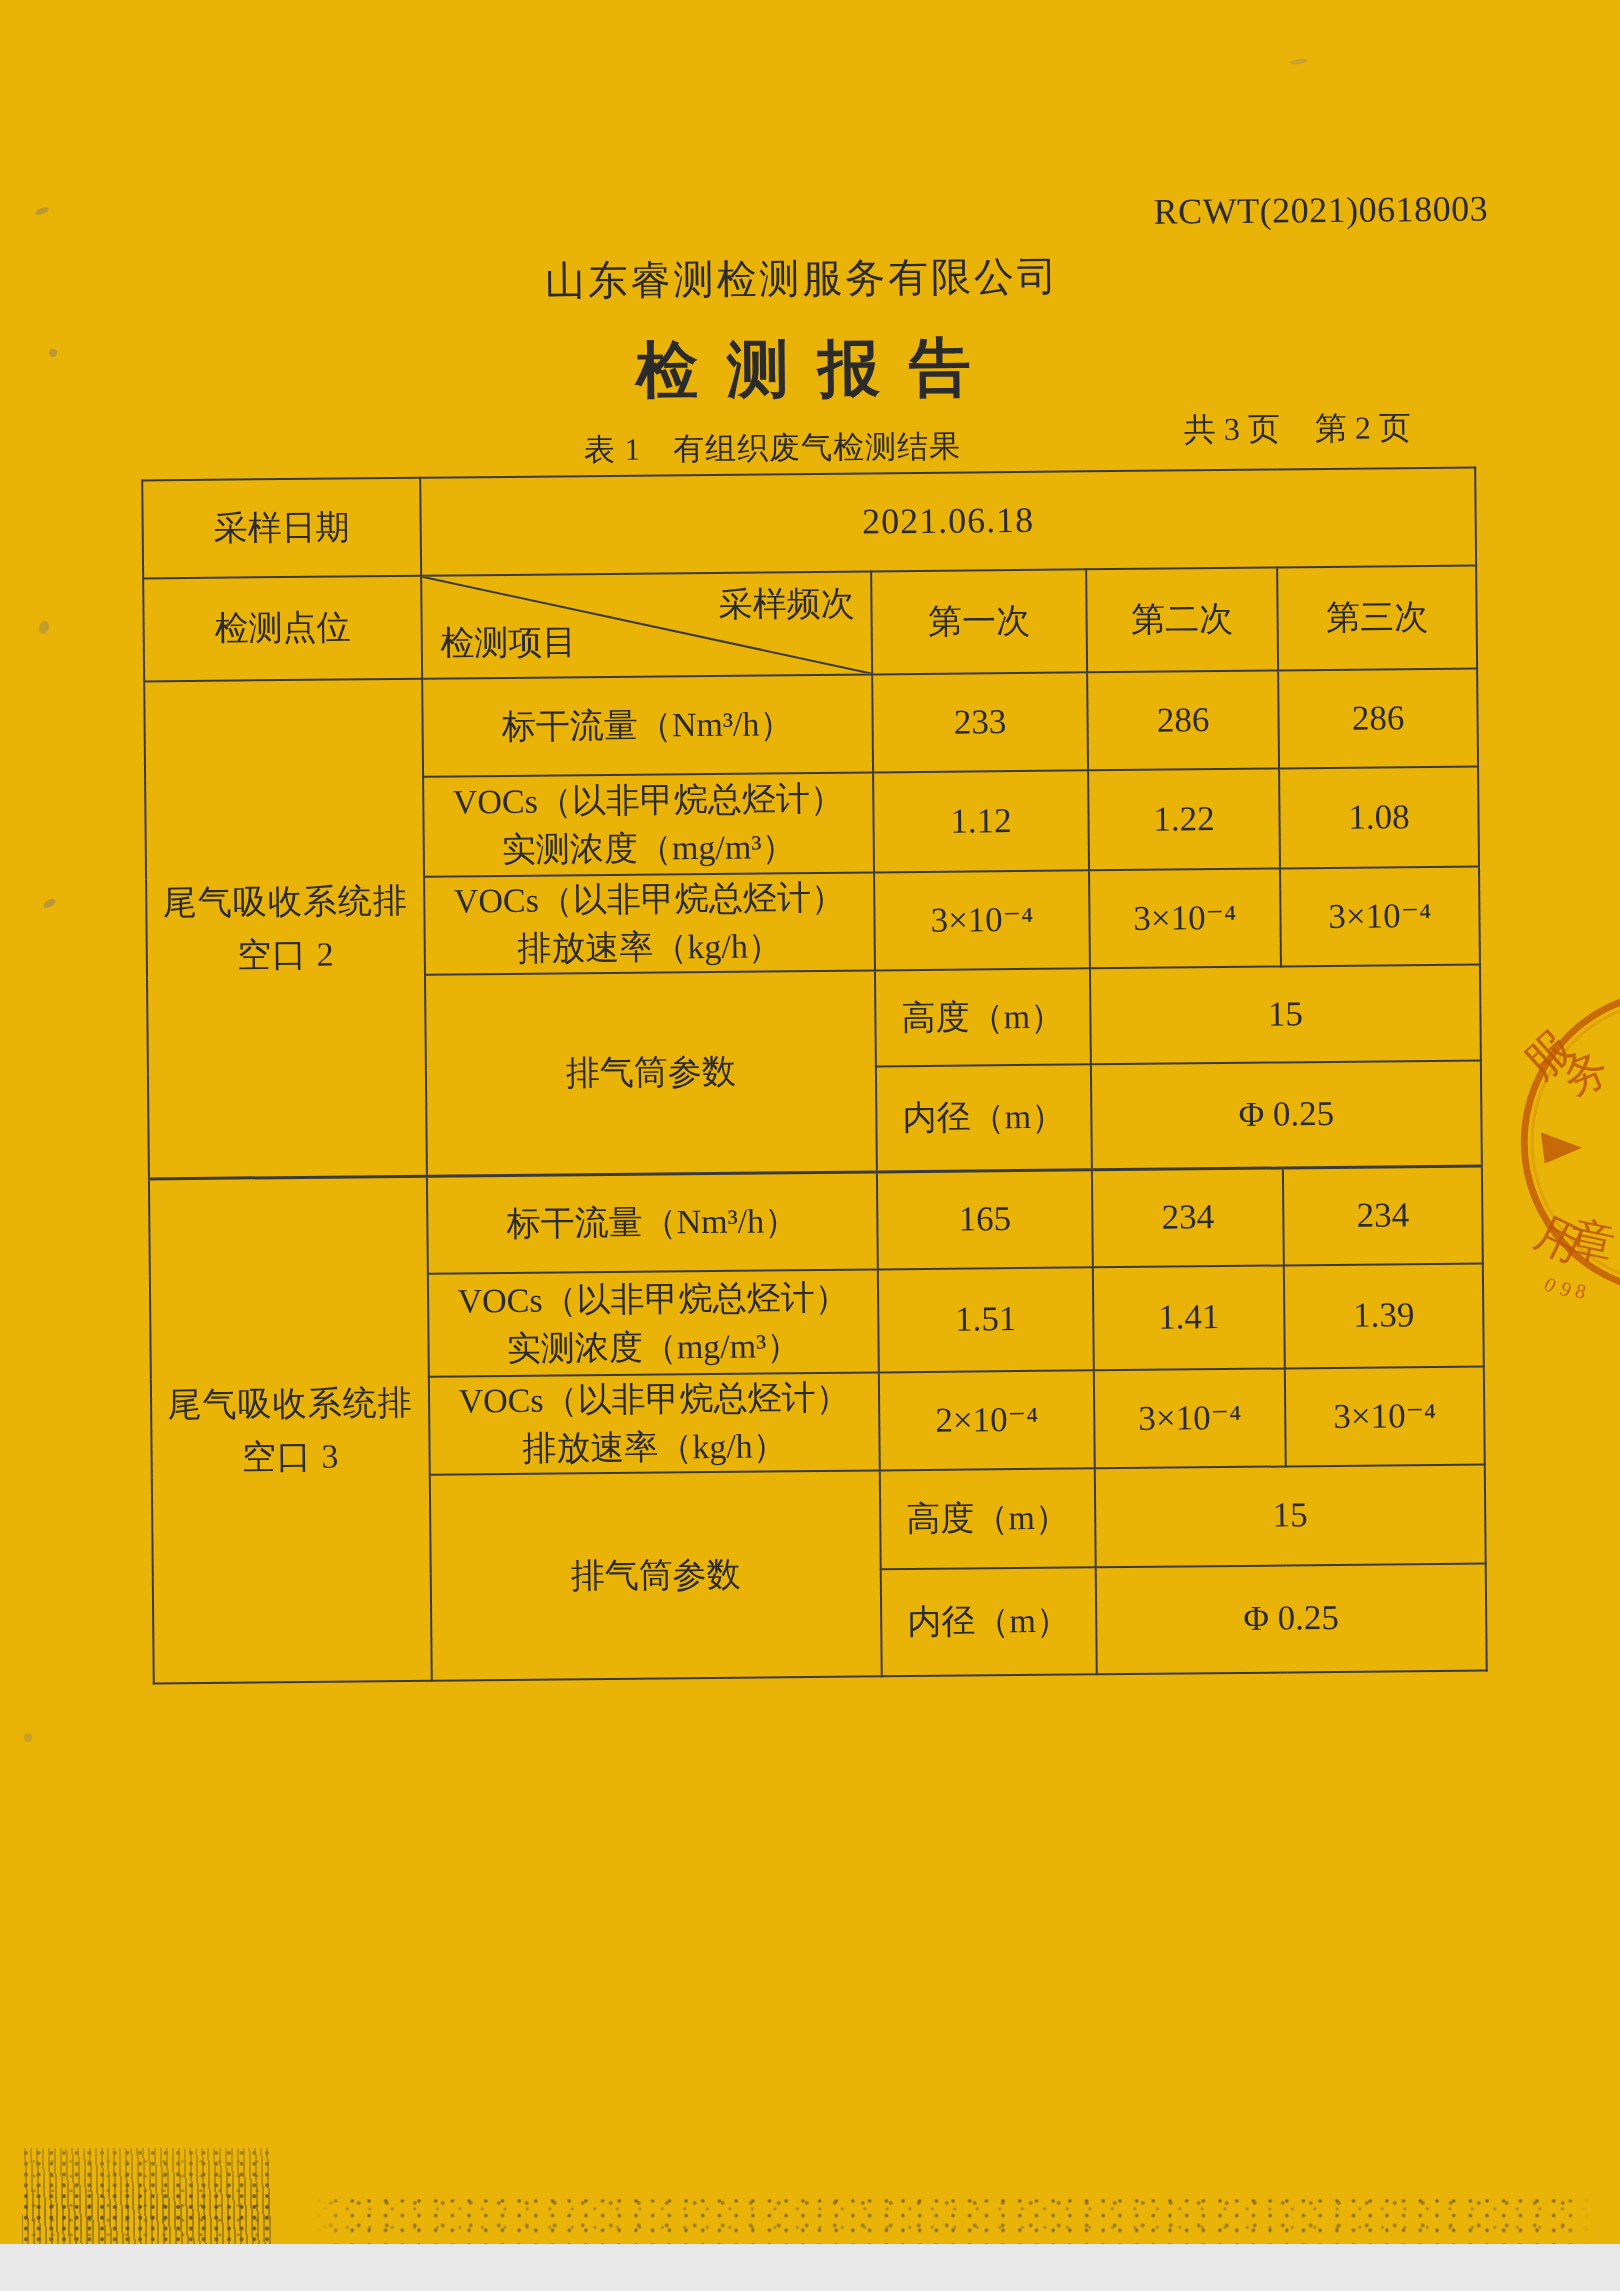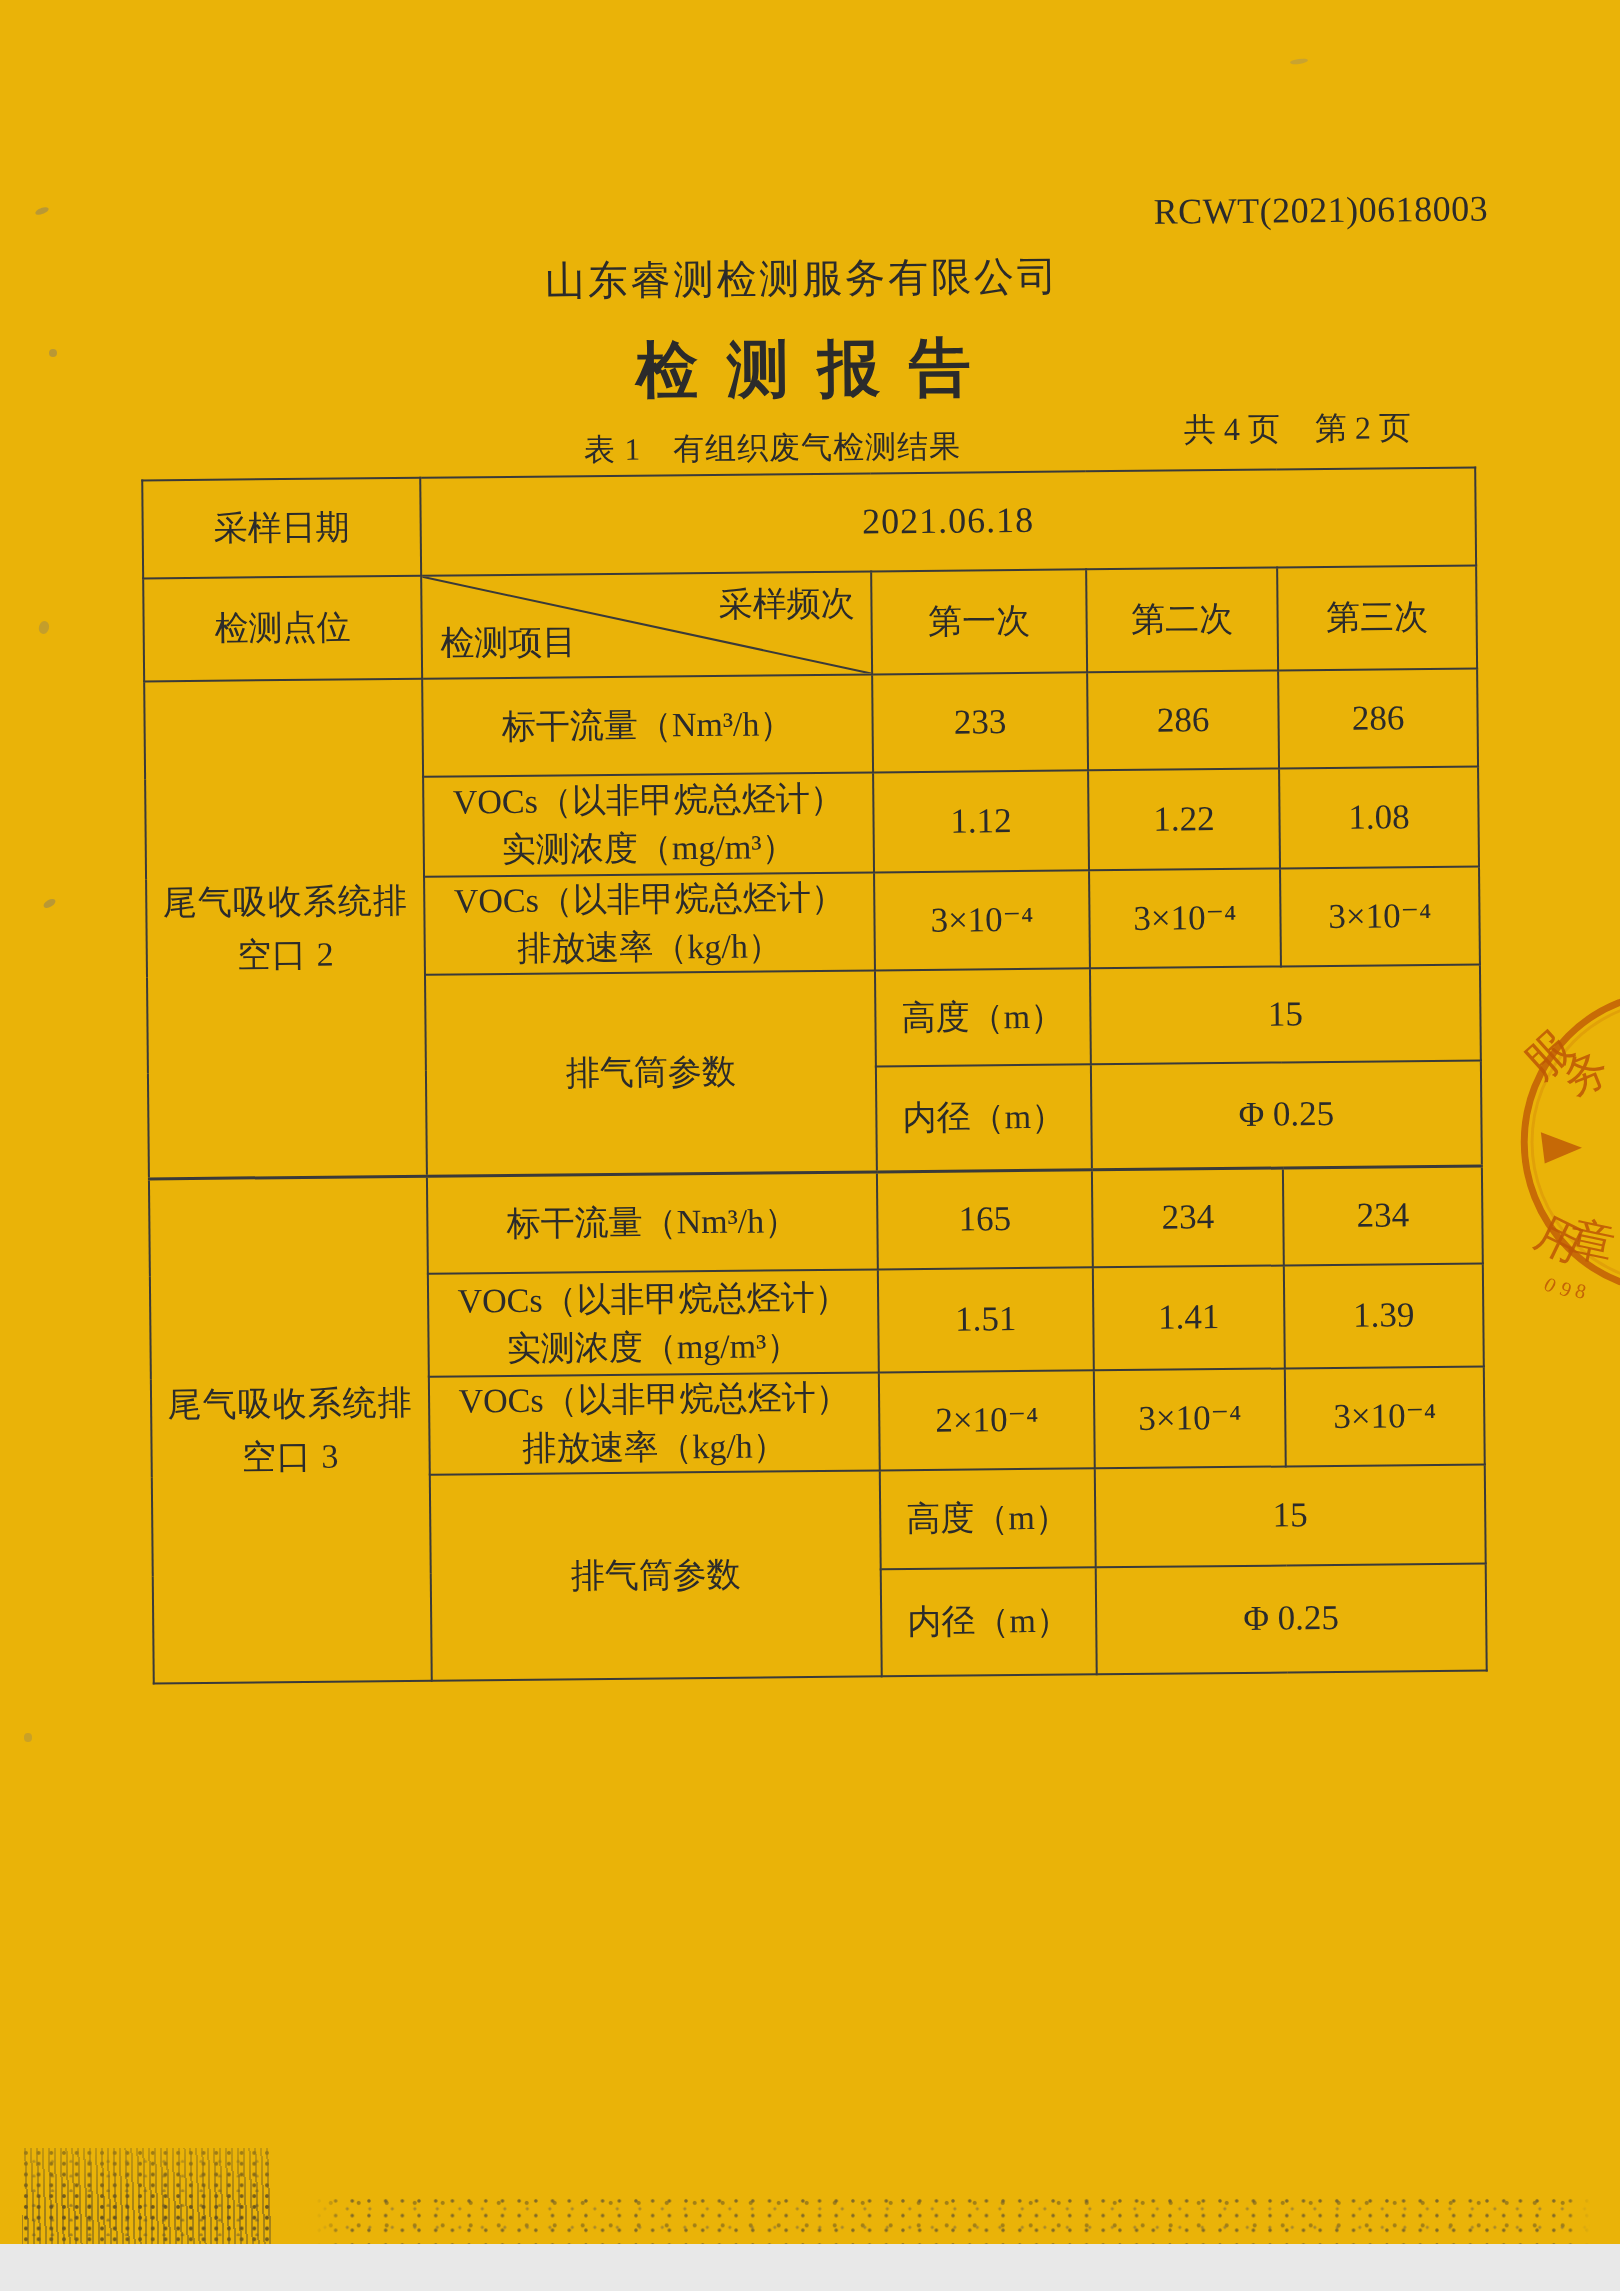--- a/index.html
+++ b/index.html
@@ -72,21 +72,21 @@
 <body>
 
 <div class="page">
   <div class="content">
 
     <div class="report-no">RCWT(2021)0618003</div>
     <div class="company">山东睿测检测服务有限公司</div>
     <div class="title">检测报告</div>
     <div class="caption">表 1　有组织废气检测结果</div>
     <div class="pageinfo">
-      <span>共 4 页</span>
+      <span>共 3 页</span>
       <span>第 2 页</span>
     </div>
 
     <table class="report-table">
       <colgroup>
         <col style="width:278px">
           <col style="width:450px">
           <col style="width:215px">
           <col style="width:191px">
           <col style="width:199px">

